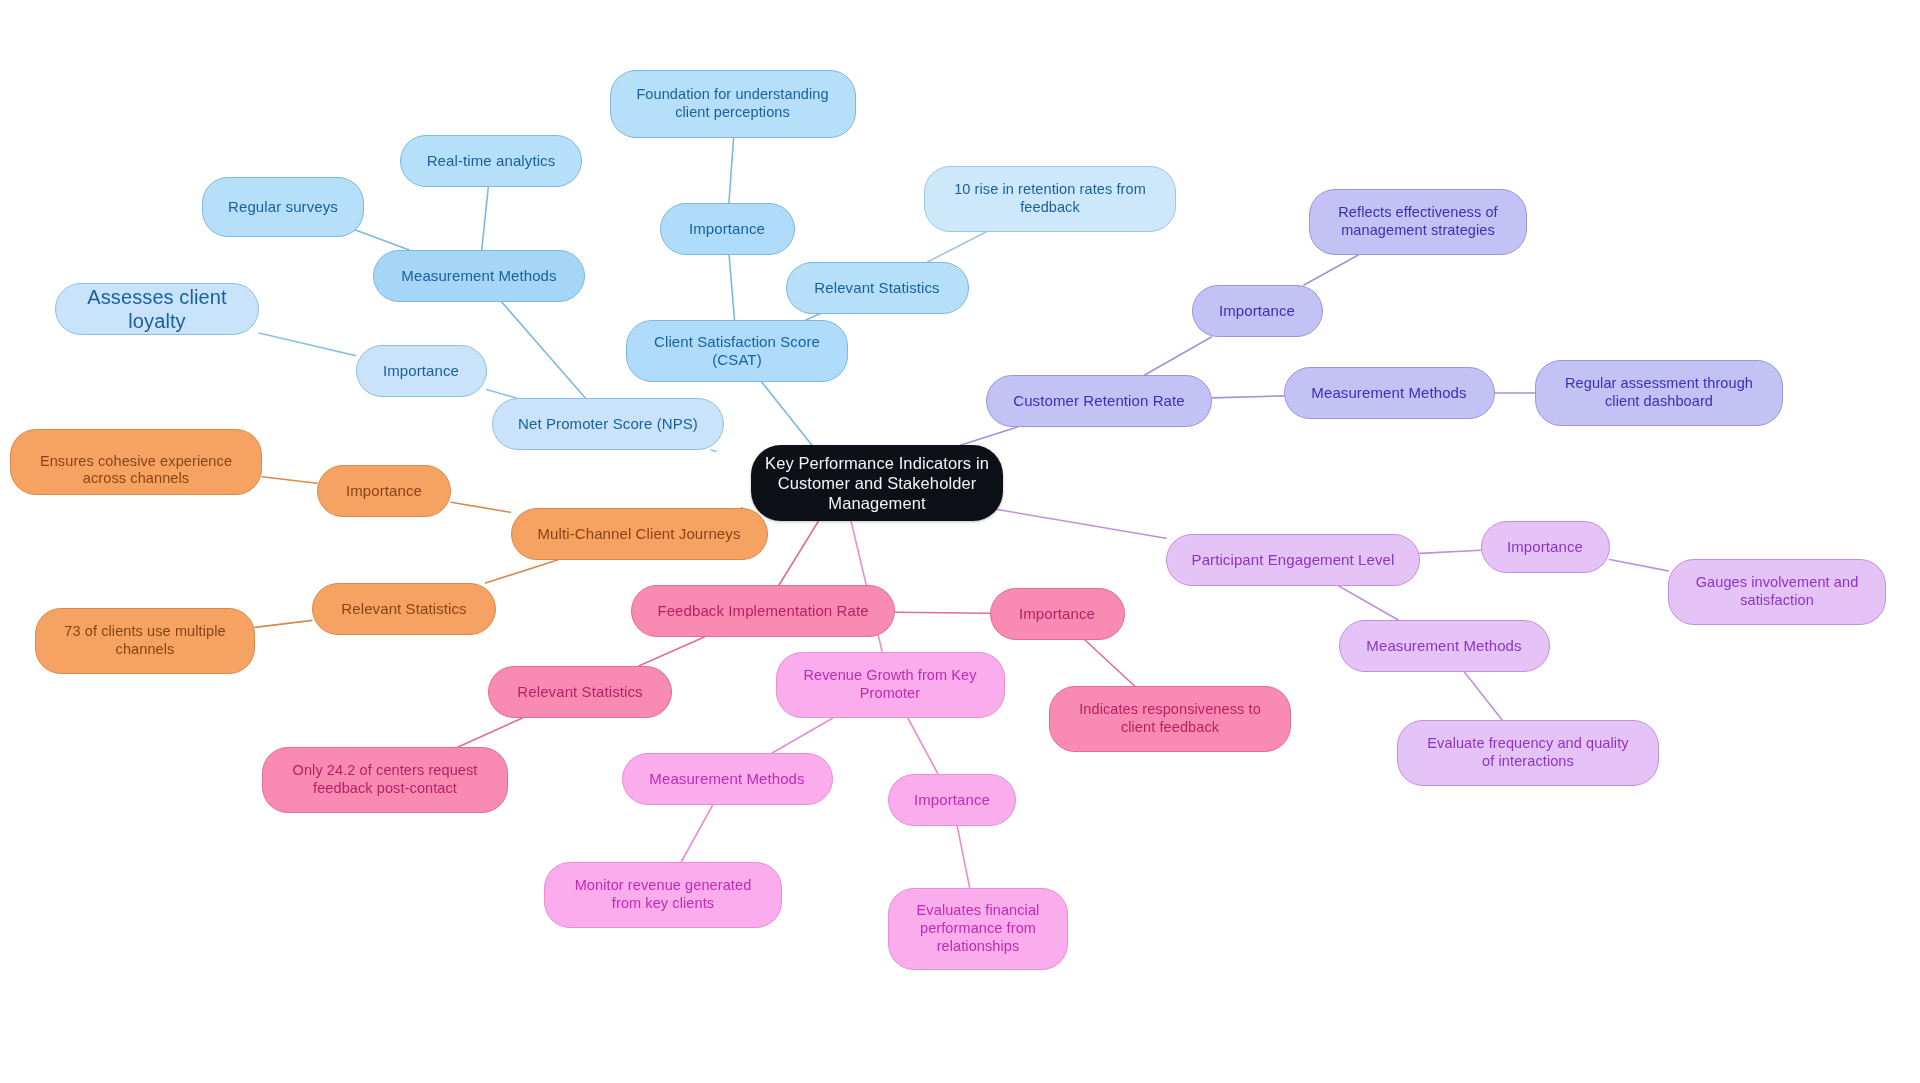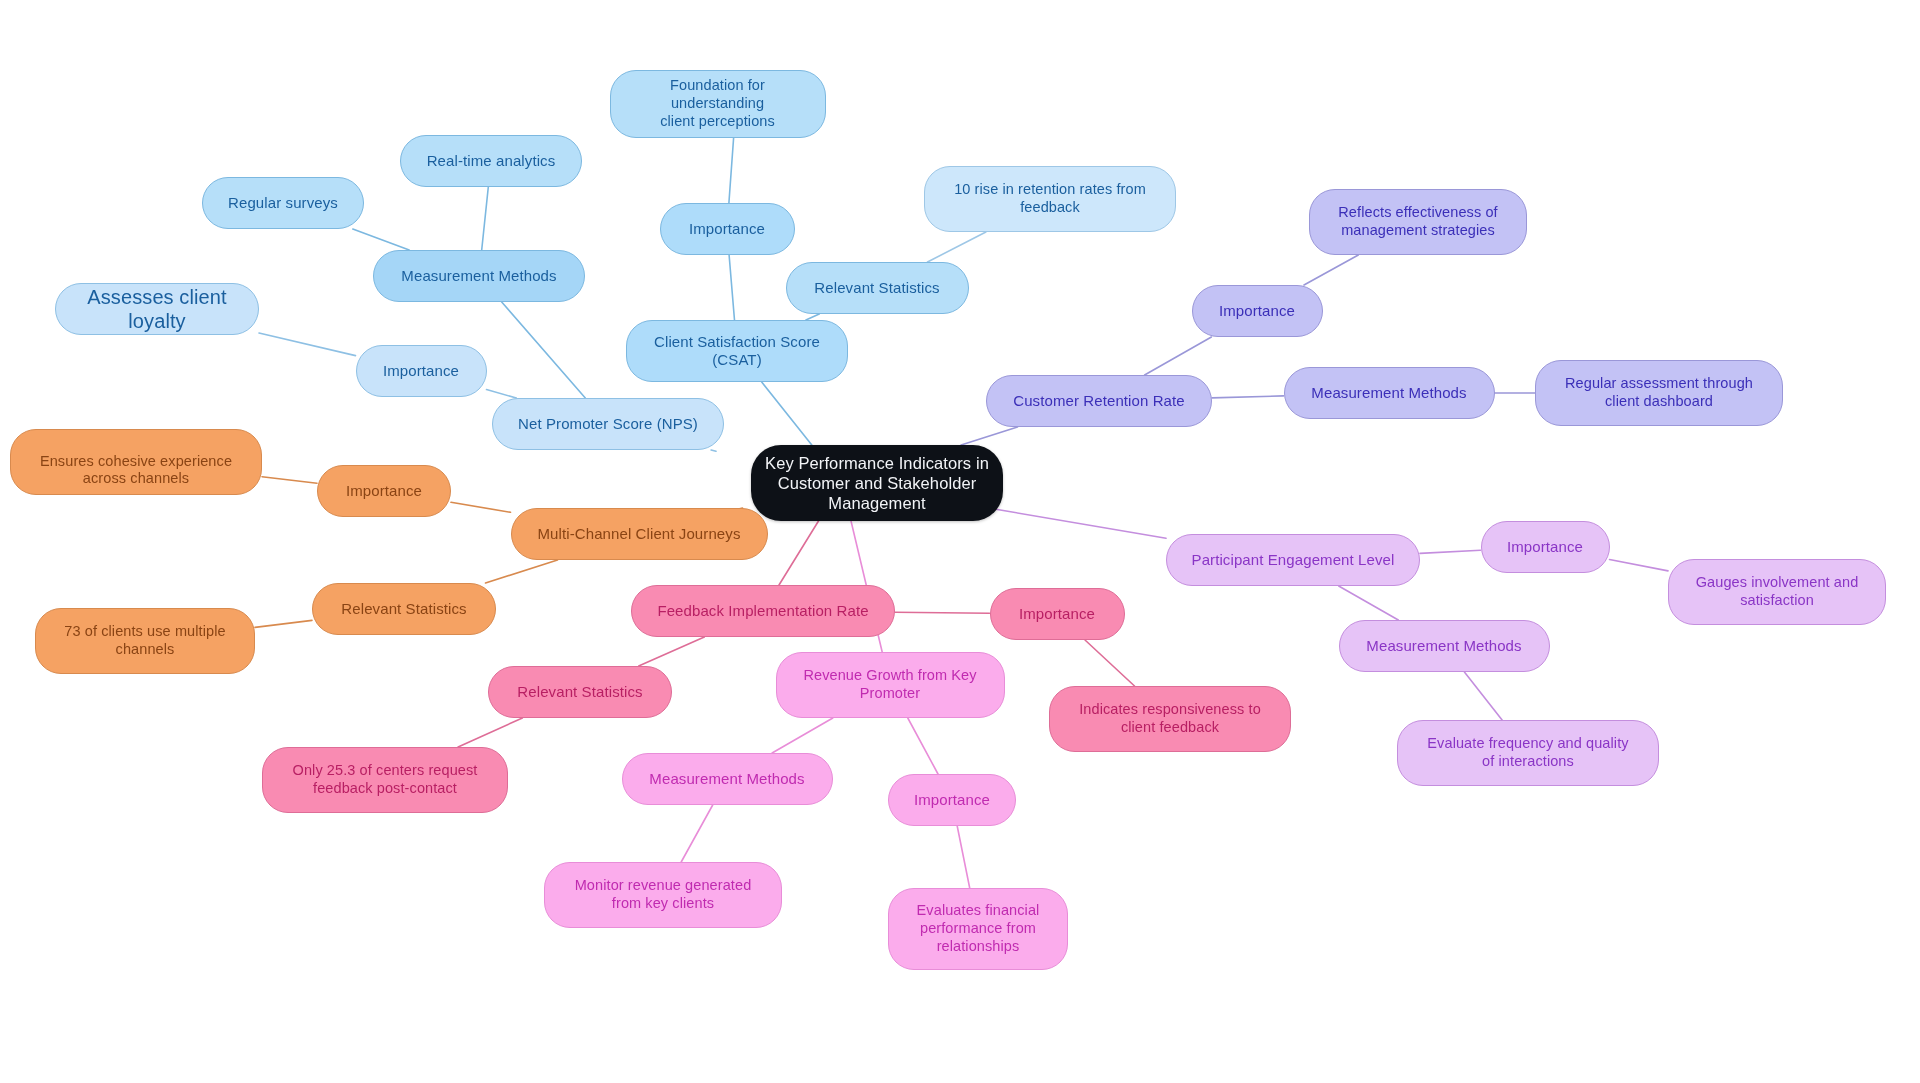--- a/index.html
+++ b/index.html
@@ -103,21 +103,21 @@
 Customer and Stakeholder
 Management</span>
     </div>
   <div class="node" style="left: 626px; top: 320px; width: 222px; height: 62px; background: rgb(174, 220, 250); color: rgb(26, 95, 158); border-color: rgb(124, 184, 224); font-size: 15px; justify-content: center;">
         <span class="node-label">Client Satisfaction Score
 (CSAT)</span>
       </div>
       <div class="node" style="left: 659.5px; top: 203px; width: 135px; height: 52px; background: rgb(174, 220, 250); color: rgb(26, 95, 158); border-color: rgb(124, 184, 224); font-size: 15px;">
         <span class="node-label">Importance</span>
       </div>
-      <div class="node" style="left: 609.5px; top: 70px; width: 216px; height: 68px; background: rgb(182, 223, 249); color: rgb(26, 95, 158); border-color: rgb(124, 184, 224); font-size: 14.5px;">
+      <div class="node" style="left: 609.5px; top: 70px; width: 246px; height: 68px; background: rgb(182, 223, 249); color: rgb(26, 95, 158); border-color: rgb(124, 184, 224); font-size: 14.5px;">
         <span class="node-label">Foundation for understanding
 client perceptions</span>
       </div>
       <div class="node" style="left: 785.5px; top: 262px; width: 183px; height: 52px; background: rgb(182, 223, 249); color: rgb(26, 95, 158); border-color: rgb(124, 184, 224); font-size: 15px;">
         <span class="node-label">Relevant Statistics</span>
       </div>
       <div class="node" style="left: 924px; top: 166px; width: 252px; height: 66px; background: rgb(205, 231, 251); color: rgb(26, 95, 158); border-color: rgb(158, 199, 230); font-size: 14.5px;">
         <span class="node-label">10 rise in retention rates from
 feedback</span>
       </div>
@@ -126,21 +126,21 @@
       </div>
       <div class="node" style="left: 355.5px; top: 345px; width: 131px; height: 52px; background: rgb(200, 227, 250); color: rgb(26, 95, 158); border-color: rgb(142, 192, 228); font-size: 15px;">
         <span class="node-label">Importance</span>
       </div>
       <div class="node" style="left: 55px; top: 283px; width: 204px; height: 52px; background: rgb(200, 227, 250); color: rgb(26, 95, 158); border-color: rgb(142, 192, 228); font-size: 20px;">
         <span class="node-label">Assesses client loyalty</span>
       </div>
       <div class="node" style="left: 373px; top: 250px; width: 212px; height: 52px; background: rgb(165, 214, 247); color: rgb(26, 95, 158); border-color: rgb(124, 184, 224); font-size: 15px;">
         <span class="node-label">Measurement Methods</span>
       </div>
-      <div class="node" style="left: 202px; top: 177px; width: 162px; height: 52px; background: rgb(182, 223, 249); color: rgb(26, 95, 158); border-color: rgb(124, 184, 224); font-size: 15px;">
+      <div class="node" style="left: 202px; top: 177px; width: 162px; height: 60px; background: rgb(182, 223, 249); color: rgb(26, 95, 158); border-color: rgb(124, 184, 224); font-size: 15px;">
         <span class="node-label">Regular surveys</span>
       </div>
       <div class="node" style="left: 400px; top: 135px; width: 182px; height: 52px; background: rgb(182, 223, 249); color: rgb(26, 95, 158); border-color: rgb(124, 184, 224); font-size: 15px;">
         <span class="node-label">Real-time analytics</span>
       </div>
       <div class="node" style="left: 986px; top: 375px; width: 226px; height: 52px; background: rgb(195, 194, 245); color: rgb(59, 47, 184); border-color: rgb(154, 151, 216); font-size: 15px;">
         <span class="node-label">Customer Retention Rate</span>
       </div>
       <div class="node" style="left: 1191.5px; top: 285px; width: 131px; height: 52px; background: rgb(195, 194, 245); color: rgb(59, 47, 184); border-color: rgb(154, 151, 216); font-size: 15px;">
         <span class="node-label">Importance</span>
@@ -197,21 +197,21 @@
         <span class="node-label">Importance</span>
       </div>
       <div class="node" style="left: 1049px; top: 686px; width: 242px; height: 66px; background: rgb(249, 139, 178); color: rgb(184, 31, 99); border-color: rgb(222, 109, 151); font-size: 14.5px;">
         <span class="node-label">Indicates responsiveness to
 client feedback</span>
       </div>
       <div class="node" style="left: 488px; top: 666px; width: 184px; height: 52px; background: rgb(249, 139, 178); color: rgb(184, 31, 99); border-color: rgb(222, 109, 151); font-size: 15px;">
         <span class="node-label">Relevant Statistics</span>
       </div>
       <div class="node" style="left: 262px; top: 747px; width: 246px; height: 66px; background: rgb(249, 139, 178); color: rgb(184, 31, 99); border-color: rgb(222, 109, 151); font-size: 14.5px;">
-        <span class="node-label">Only 25.3 of centers request
+        <span class="node-label">Only 24.2 of centers request
 feedback post-contact</span>
       </div>
       <div class="node" style="left: 775.5px; top: 652px; width: 229px; height: 66px; background: rgb(251, 172, 236); color: rgb(192, 43, 176); border-color: rgb(232, 141, 216); font-size: 14.5px;">
         <span class="node-label">Revenue Growth from Key
 Promoter</span>
       </div>
       <div class="node" style="left: 621.5px; top: 753px; width: 211px; height: 52px; background: rgb(251, 172, 236); color: rgb(192, 43, 176); border-color: rgb(232, 141, 216); font-size: 15px;">
         <span class="node-label">Measurement Methods</span>
       </div>
       <div class="node" style="left: 544px; top: 862px; width: 238px; height: 66px; background: rgb(251, 172, 236); color: rgb(192, 43, 176); border-color: rgb(232, 141, 216); font-size: 14.5px;">

